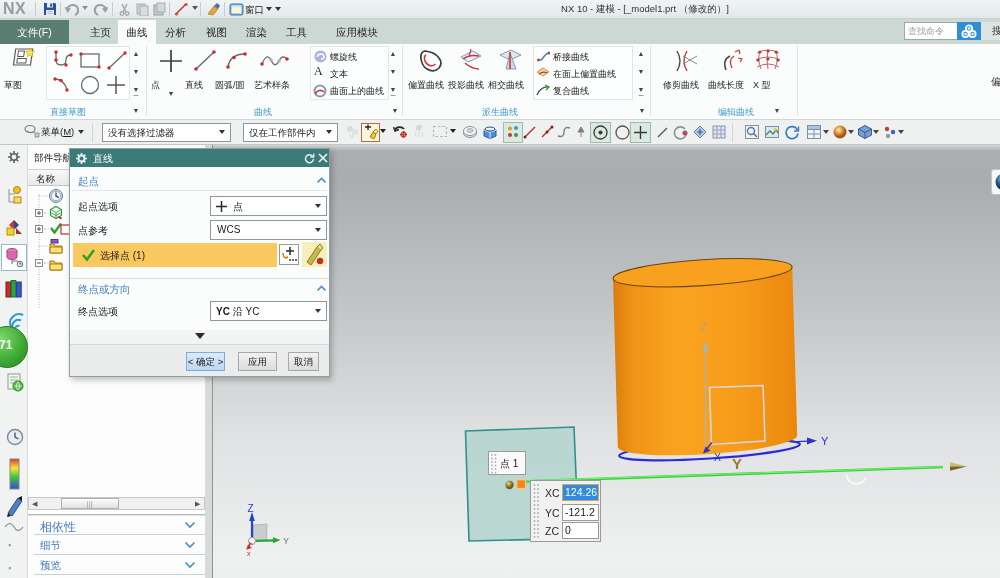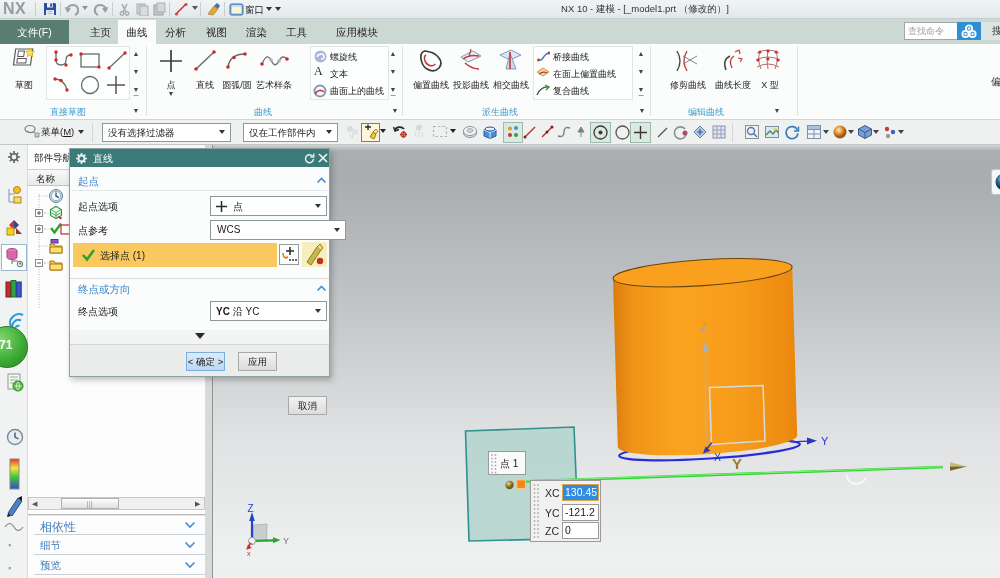--- a/index.html
+++ b/index.html
@@ -21,21 +21,21 @@
 .tab { top:1px; height:24px; line-height:24px; font-size:10.5px; color:#1d1d1d; text-align:center; }
 .tab.sel { background:#fafcfb; }
 #searchbox { left:904px; top:3px; width:64px; height:18px; background:#fff; border:1px solid #9fa8a8;
   color:#a0a0a0; font-size:9px; line-height:16px; padding-left:3px; }
 #searchbtn { left:957px; top:3px; width:24px; height:18px; background:#2f8fd4; }
 #searchmore { left:981px; top:3px; width:19px; height:18px; background:#dde5e3; color:#333; line-height:18px; padding-left:11px; font-size:10px;}
 
 #ribbon { left:0; top:44px; width:1000px; height:76px; background:#fbfcfc; border-bottom:1px solid #d2d6d6; }
 .rsep { top:2px; width:1px; height:70px; background:#e0e4e4; }
 .rlabel { top:62px; font-size:9px; color:#3f9ccf; text-align:center; white-space:nowrap; }
-.ricon-label { font-size:9px; color:#1d1d1d; text-align:center; white-space:nowrap; top:35px; }
+.ricon-label { font-size:9px; color:#1d1d1d; text-align:left; white-space:nowrap; top:35px; }
 .gallery { background:#fdfefe; border:1px solid #e2e6e6; }
 .garr { font-size:7px; color:#444; text-align:center; line-height:6px; }
 
 #toolbar { left:0; top:120px; width:1000px; height:25px; background:#eff1f0; border-bottom:1px solid #c2c8c8; }
 .combo { top:3px; height:19px; background:#fff; border:1px solid #8f9898; font-size:9.5px; line-height:17px;
   padding-left:5px; color:#1a1a1a; }
 .combo .car { position:absolute; right:5px; top:6px; width:0; height:0; border-left:3.5px solid transparent;
   border-right:3.5px solid transparent; border-top:4px solid #333; }
 .ti { top:4px; width:17px; height:17px; }
 .tsep { top:3px; width:1px; height:19px; background:#d4d8d8; }
@@ -290,21 +290,21 @@
           <path d="M7 4 q-3 9 1 18 M15 3 q-2 9 0 19 M23 4 q3 9 -1 18" fill="none"></path>
         </g>
         <circle cx="7" cy="5" r="1.5" fill="#cc2b2b"></circle>
         <circle cx="15" cy="4" r="1.5" fill="#cc2b2b"></circle>
         <circle cx="23" cy="5" r="1.5" fill="#cc2b2b"></circle>
         <circle cx="5" cy="13" r="1.5" fill="#cc2b2b"></circle>
         <circle cx="15" cy="12" r="1.5" fill="#cc2b2b"></circle>
         <circle cx="25" cy="13" r="1.5" fill="#cc2b2b"></circle>
       </svg>
     <div class="abs ricon-label" style="left:753px;width:34px;">X 型</div>
-    <div class="abs rlabel" style="left:676px;width:48px;text-align:right;">编辑曲线</div>
+    <div class="abs rlabel" style="left:712px;width:48px;">编辑曲线</div>
     <div class="abs garr" style="left:772px;top:64px;width:10px;">▼</div>
     <div class="abs rsep" style="left:797px"></div>
     <div class="abs" style="left:991px;top:31px;width:9px;height:12px;overflow:hidden;font-size:10px;color:#333;">偏置</div>
   </div>
   <div id="toolbar" class="abs">
     <svg class="abs ti" style="left:24px">
         <ellipse cx="6" cy="5" rx="5" ry="3.5" fill="none" stroke="#7a8288" stroke-width="1.2"></ellipse>
         <path d="M3 7 q3 3 8 1" stroke="#7a8288" fill="none"></path>
         <path d="M11 9 h4 v4 h-4 z" fill="#c8d0d4" stroke="#7a8288" stroke-width="0.8"></path>
       </svg>
@@ -701,21 +701,21 @@
             <circle cx="6" cy="42" r="0.9"></circle>
             <circle cx="2.5" cy="46" r="0.9"></circle>
             <circle cx="6" cy="46" r="0.9"></circle>
             <circle cx="2.5" cy="50" r="0.9"></circle>
             <circle cx="6" cy="50" r="0.9"></circle>
             <circle cx="2.5" cy="54" r="0.9"></circle>
             <circle cx="6" cy="54" r="0.9"></circle>
           </g>
         </svg>
       <div class="abs" style="left:14px;top:6px;font-size:10.5px;color:#2a2a2a;">XC</div>
-      <div class="abs" style="left:31px;top:3px;width:37px;height:17px;background:#2f8ce2;border:1px solid #d8a848;color:#fff;font-size:10.5px;line-height:15px;padding-left:2px;overflow:hidden;">130.45</div>
+      <div class="abs" style="left:31px;top:3px;width:37px;height:17px;background:#2f8ce2;border:1px solid #d8a848;color:#fff;font-size:10.5px;line-height:15px;padding-left:2px;overflow:hidden;">124.26</div>
       <div class="abs" style="left:14px;top:26px;font-size:10.5px;color:#2a2a2a;">YC</div>
       <div class="abs" style="left:31px;top:23px;width:37px;height:17px;background:#fff;border:1px solid #9a9a9a;color:#222;font-size:10.5px;line-height:15px;padding-left:2px;overflow:hidden;">-121.2</div>
       <div class="abs" style="left:14px;top:44px;font-size:10.5px;color:#2a2a2a;">ZC</div>
       <div class="abs" style="left:31px;top:41px;width:37px;height:17px;background:#fff;border:1px solid #9a9a9a;color:#222;font-size:10.5px;line-height:15px;padding-left:2px;overflow:hidden;">0</div>
     </div>
   </div>
   <div id="dialog" class="abs">
     <div class="abs" style="left:0;top:0;width:259px;height:18px;background:#3a7b79;">
       <svg class="abs" style="left:5px;top:3px" width="13" height="13">
           <path d="M6.5 1 v2 M6.5 10 v2 M1 6.5 h2 M10 6.5 h2 M2.6 2.6 l1.4 1.4 M8.9 8.9 l1.4 1.4 M2.6 10.4 l1.4 -1.4 M8.9 4.1 l1.4 -1.4" stroke="#e8f0ef" stroke-width="1.7"></path>
@@ -737,21 +737,21 @@
     <div class="abs" style="left:2px;top:41px;width:255px;height:1px;background:#e2e6e6;"></div>
     <div class="abs" style="left:8px;top:51px;font-size:10px;color:#1a1a1a;">起点选项</div>
     <div class="abs" style="left:140px;top:47px;width:117px;height:20px;background:#fff;border:1px solid #8f9898;">
       <svg class="abs" style="left:4px;top:3px" width="13" height="13">
           <path d="M6.5 1 v11 M1 6.5 h11" stroke="#2a2a2a" stroke-width="1.5"></path>
         </svg>
       <div class="abs" style="left:22px;top:3px;font-size:10px;color:#1a1a1a;">点</div>
       <div class="abs" style="right:5px;top:7px;width:0;height:0;border-left:3.5px solid transparent;border-right:3.5px solid transparent;border-top:4px solid #333;"></div>
     </div>
     <div class="abs" style="left:8px;top:75px;font-size:10px;color:#1a1a1a;">点参考</div>
-    <div class="abs" style="left:140px;top:71px;width:136px;height:20px;background:#fff;border:1px solid #8f9898;padding-left:40px;">
+    <div class="abs" style="left:140px;top:71px;width:117px;height:20px;background:#fff;border:1px solid #8f9898;padding-left:40px;">
       <div class="abs" style="left:6px;top:3px;font-size:10px;color:#1a1a1a;">WCS</div>
       <div class="abs" style="right:5px;top:7px;width:0;height:0;border-left:3.5px solid transparent;border-right:3.5px solid transparent;border-top:4px solid #333;"></div>
     </div>
     <div class="abs" style="left:3px;top:94px;width:204px;height:24px;background:#f9c95f;">
       <svg class="abs" style="left:8px;top:5px" width="15" height="15">
           <path d="M2 7 L6 11.5 L13 2" fill="none" stroke="#2aa42a" stroke-width="2.6"></path>
         </svg>
       <div class="abs" style="left:27px;top:6px;font-size:10px;color:#1a1a1a;">选择点 (1)</div>
     </div>
     <div class="abs" style="left:209px;top:95px;width:20px;height:21px;background:#fdfdfd;border:1px solid #9a9a9a;">
@@ -780,16 +780,16 @@
     <div class="abs" style="left:140px;top:152px;width:117px;height:20px;background:#fff;border:1px solid #8f9898;">
       <div class="abs" style="left:5px;top:3px;font-size:10px;color:#1a1a1a;"><b>YC</b> 沿 YC</div>
       <div class="abs" style="right:5px;top:7px;width:0;height:0;border-left:3.5px solid transparent;border-right:3.5px solid transparent;border-top:4px solid #333;"></div>
     </div>
     <div class="abs" style="left:0;top:181px;width:259px;height:14px;background:#f3f4f4;">
       <div class="abs" style="left:125px;top:3px;width:0;height:0;border-left:5px solid transparent;border-right:5px solid transparent;border-top:6px solid #2a2a2a;"></div>
     </div>
     <div class="abs" style="left:0;top:195px;width:259px;height:32px;background:#ebecec;border-top:1px solid #d5d5d5;">
       <div class="abs" style="left:116px;top:7px;width:39px;height:19px;background:linear-gradient(#dcebfa,#bcd8f2);border:1px solid #78aede;text-align:center;line-height:17px;font-size:9.5px;color:#1a1a1a;">&lt; 确定 &gt;</div>
       <div class="abs" style="left:168px;top:7px;width:39px;height:19px;background:linear-gradient(#f2f2f2,#dcdcdc);border:1px solid #a8a8a8;text-align:center;line-height:17px;font-size:9.5px;color:#1a1a1a;">应用</div>
-      <div class="abs" style="left:218px;top:7px;width:39px;height:19px;background:linear-gradient(#f2f2f2,#dcdcdc);border:1px solid #a8a8a8;text-align:center;line-height:17px;font-size:9.5px;color:#1a1a1a;margin-top:44px;">取消</div>
+      <div class="abs" style="left:218px;top:7px;width:31px;height:19px;background:linear-gradient(#f2f2f2,#dcdcdc);border:1px solid #a8a8a8;text-align:center;line-height:17px;font-size:9.5px;color:#1a1a1a;">取消</div>
     </div>
   </div>
 </div>
 
 </body></html>

